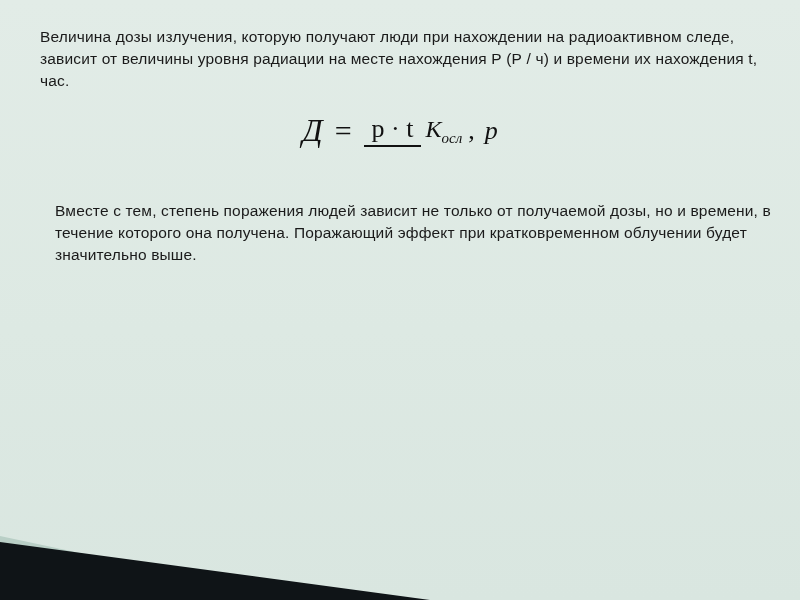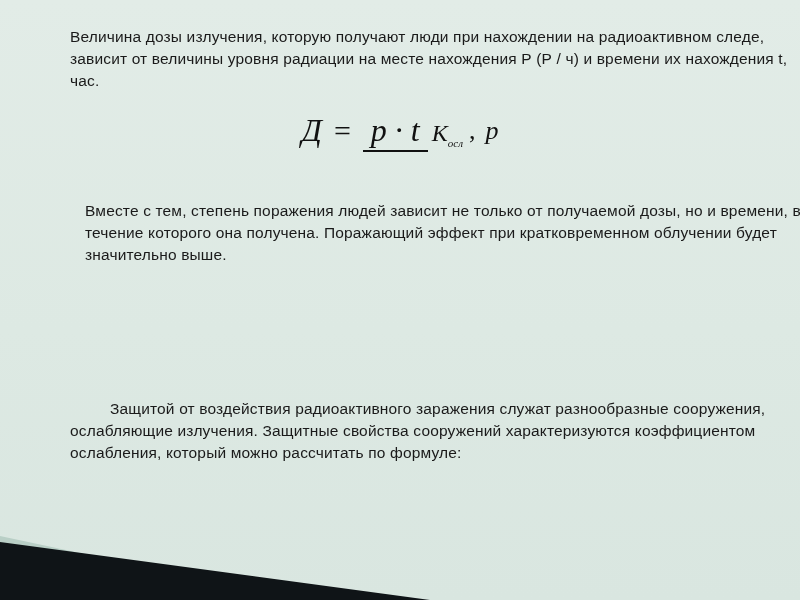--- a/index.html
+++ b/index.html
@@ -62,21 +62,20 @@
     top: 0;
     width: 800px;
     height: 600px;
   }
   .para {
     position: absolute;
     color: #1a1a1a;
     font-size: 15.5px;
     line-height: 1.42;
     letter-spacing: 0.01em;
-    margin-left: 30px;
   }
   .p1 { left: 40px; top: 26px; width: 726px; }
   .p2 { left: 55px; top: 200px; width: 726px; }
   .p3 { left: 40px; top: 287px; width: 726px; }
   .p4 { left: 40px; top: 398px; width: 726px; text-indent: 40px; }
 
   .formula {
     position: absolute;
     left: 0;
     top: 112px;
@@ -102,34 +101,33 @@
   .f-eq {
     font-size: 30px;
     padding-right: 12px;
   }
   .f-frac {
     display: inline-block;
     text-align: center;
     vertical-align: middle;
   }
   .f-num {
-    font-style: italic;
-    font-size: 32px;
+    font-size: 26px;
     padding: 0 8px 2px 8px;
     border-bottom: 2px solid #111;
     white-space: nowrap;
   }
   .f-den {
     font-style: italic;
     font-size: 24px;
     padding-top: 3px;
     white-space: nowrap;
   }
   .f-den .sub {
-    font-size: 11px;
+    font-size: 15px;
     vertical-align: sub;
     font-style: italic;
   }
   .f-tail {
     font-size: 26px;
     font-style: italic;
     padding-left: 10px;
     align-self: center;
   }
   .f-comma {
@@ -159,21 +157,20 @@
           </span>
           <span class="f-comma">,</span>
           <span class="f-tail">р</span>
         </div>
       </div>
     </div>
 
     <div class="para p2">Вместе с тем, степень поражения людей зависит не только от получаемой дозы, но и времени, в течение которого она получена. Поражающий эффект при кратковременном облучении будет значительно выше.</div>
 
 
-    <div class="para p4">Защитой от воздействия радиоактивного заражения служат разнообразные сооружения, ослабляющие излучения. Защитные свойства сооружений характеризуются коэффициентом ослабления, который можно рассчитать по формуле:</div>
 
   </div>
 
   <div class="ribbon">
     <span class="ribbon-light"></span>
     <span class="ribbon-mid"></span>
     <span class="ribbon-dark"></span>
   </div>
 
 </div>

